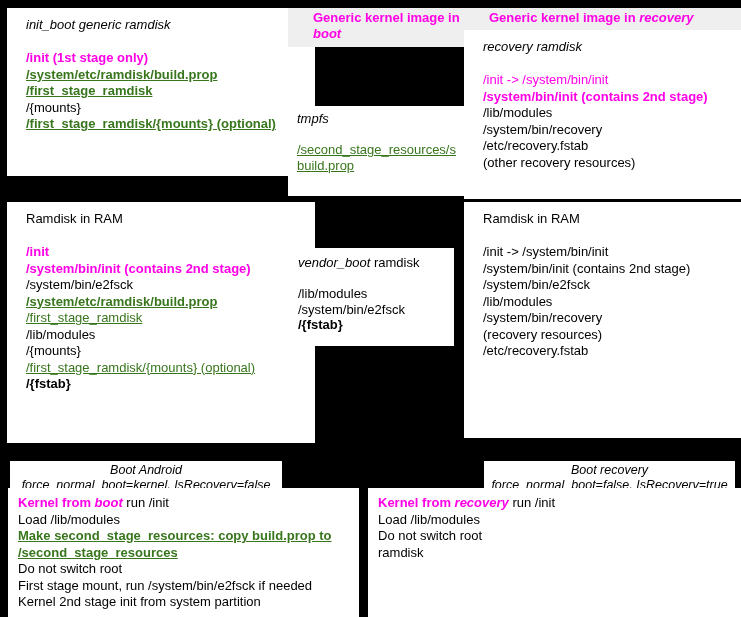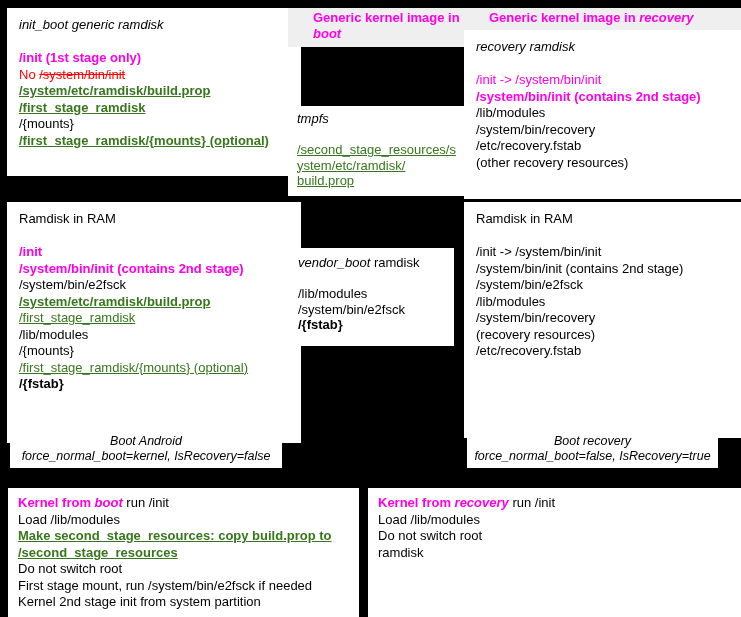--- a/index.html
+++ b/index.html
@@ -4,63 +4,61 @@
 <style>
   html,body{margin:0;padding:0;background:#000;}
   .canvas{
     position:relative;width:741px;height:617px;overflow:hidden;
     background:var(--canvas-bg,#000);
     font-family:"Liberation Sans","DejaVu Sans",sans-serif;
     font-size:13px;color:var(--text,#000);
   }
   .box{
     position:absolute;background:var(--box-bg,#fff);
-    overflow:hidden;line-height:16.5px;padding:9px 12px;
+    overflow:hidden;line-height:16.5px;padding:9px 19px;
   }
   .header{
     background:var(--header-bg,#efefef);
     line-height:16px;padding:2px 25px;
   }
   .strip{
-    text-align:center;line-height:14.5px;padding:2px 4px;font-size:12.5px;
+    text-align:center;line-height:14.5px;padding:2px 4px;font-size:12.5px;margin-top:29px;
   }
   .line{white-space:nowrap;}
   .c-magenta{color:var(--magenta,#ff00e6);}
   .c-green{color:var(--green,#38761d);text-decoration:underline;}
   .c-red{color:var(--red,#ff0000);}
   .b{font-weight:700;}
   .i{font-style:italic;}
   .s{text-decoration:line-through;}
 </style>
 </head>
 <body>
 
 <div class="canvas">
 
   <div class="box" style="left:7px;top:8px;width:270px;height:150px;">
       <div class="line"><span class="i">init_boot generic ramdisk</span></div>
       <div class="line">&nbsp;</div>
       <div class="line"><span class="c-magenta b">/init (1st stage only)</span></div>
-      <div class="line"><span class="c-red">No </span><span class="c-red s">/system/bin/init</span></div>
       <div class="line"><span class="c-green b">/system/etc/ramdisk/build.prop</span></div>
       <div class="line"><span class="c-green b">/first_stage_ramdisk</span></div>
       <div class="line"><span>/{mounts}</span></div>
       <div class="line"><span class="c-green b">/first_stage_ramdisk/{mounts} (optional)</span></div>
     </div>
 
   <div class="box header" style="left:288px;top:8px;width:165px;height:35px;">
       <div class="line"><span class="c-magenta b">Generic kernel image in</span></div>
       <div class="line"><span class="c-magenta b i">boot</span></div>
     </div>
 
   <div class="box" style="left:288px;top:106px;width:163px;height:80px;padding:5px 9px;line-height:15.5px;">
       <div class="line"><span class="i">tmpfs</span></div>
       <div class="line">&nbsp;</div>
       <div class="line"><span class="c-green">/second_stage_resources/s</span></div>
-      <div class="line"><span class="c-green">ystem/etc/ramdisk/</span></div>
       <div class="line"><span class="c-green">build.prop</span></div>
     </div>
 
   <div class="box header" style="left:464px;top:8px;width:266px;height:20px;line-height:15px;">
       <div class="line"><span class="c-magenta b">Generic kernel image in </span><span class="c-magenta b i">recovery</span></div>
     </div>
 
   <div class="box" style="left:464px;top:30px;width:266px;height:151px;">
       <div class="line"><span class="i">recovery ramdisk</span></div>
       <div class="line">&nbsp;</div>
@@ -104,21 +102,21 @@
       <div class="line"><span>/system/bin/recovery</span></div>
       <div class="line"><span>(recovery resources)</span></div>
       <div class="line"><span>/etc/recovery.fstab</span></div>
     </div>
 
   <div class="box strip" style="left:10px;top:432px;width:264px;height:32px;">
       <div class="line"><span class="i">Boot Android</span></div>
       <div class="line"><span class="i">force_normal_boot=kernel, IsRecovery=false</span></div>
     </div>
 
-  <div class="box strip" style="left:467px;top:432px;width:243px;height:32px;">
+  <div class="box strip" style="left:484px;top:432px;width:243px;height:32px;">
       <div class="line"><span class="i">Boot recovery</span></div>
       <div class="line"><span class="i">force_normal_boot=false, IsRecovery=true</span></div>
     </div>
 
   <div class="box" style="left:8px;top:488px;width:331px;height:122px;padding:7px 10px;">
       <div class="line"><span class="c-magenta b">Kernel from </span><span class="c-magenta b i">boot</span><span> run /init</span></div>
       <div class="line"><span>Load /lib/modules</span></div>
       <div class="line"><span class="c-green b">Make second_stage_resources: copy build.prop to</span></div>
       <div class="line"><span class="c-green b">/second_stage_resources</span></div>
       <div class="line"><span>Do not switch root</span></div>

